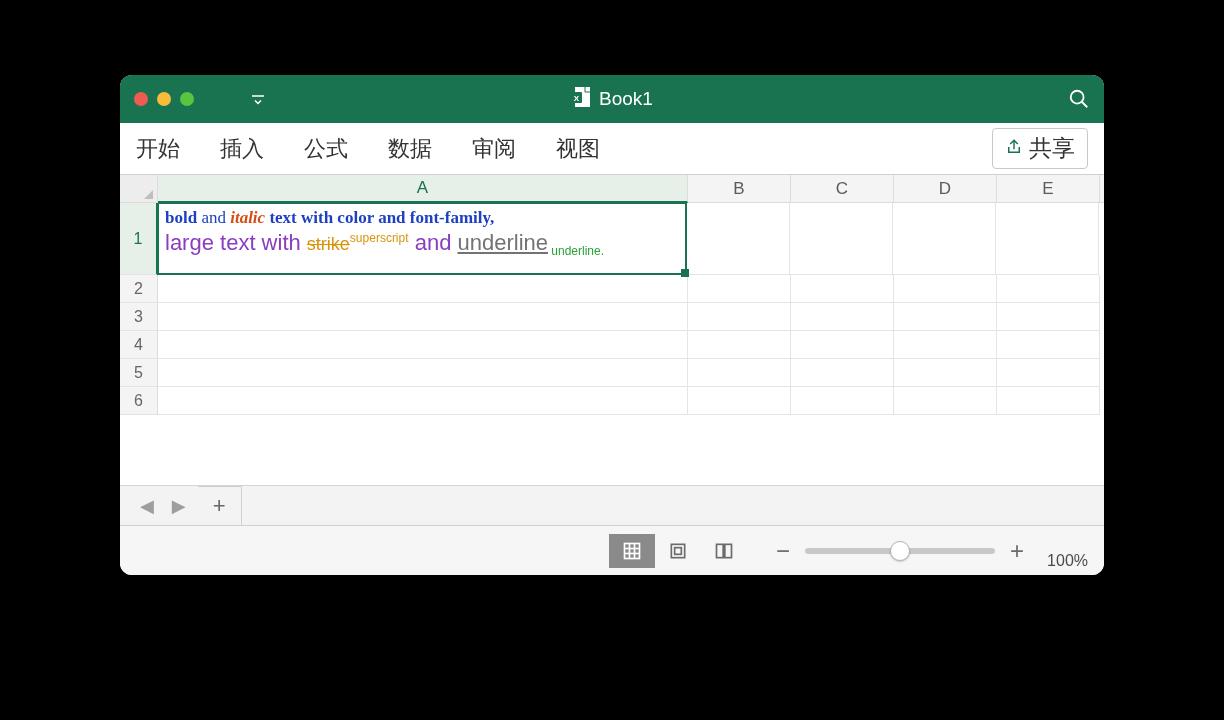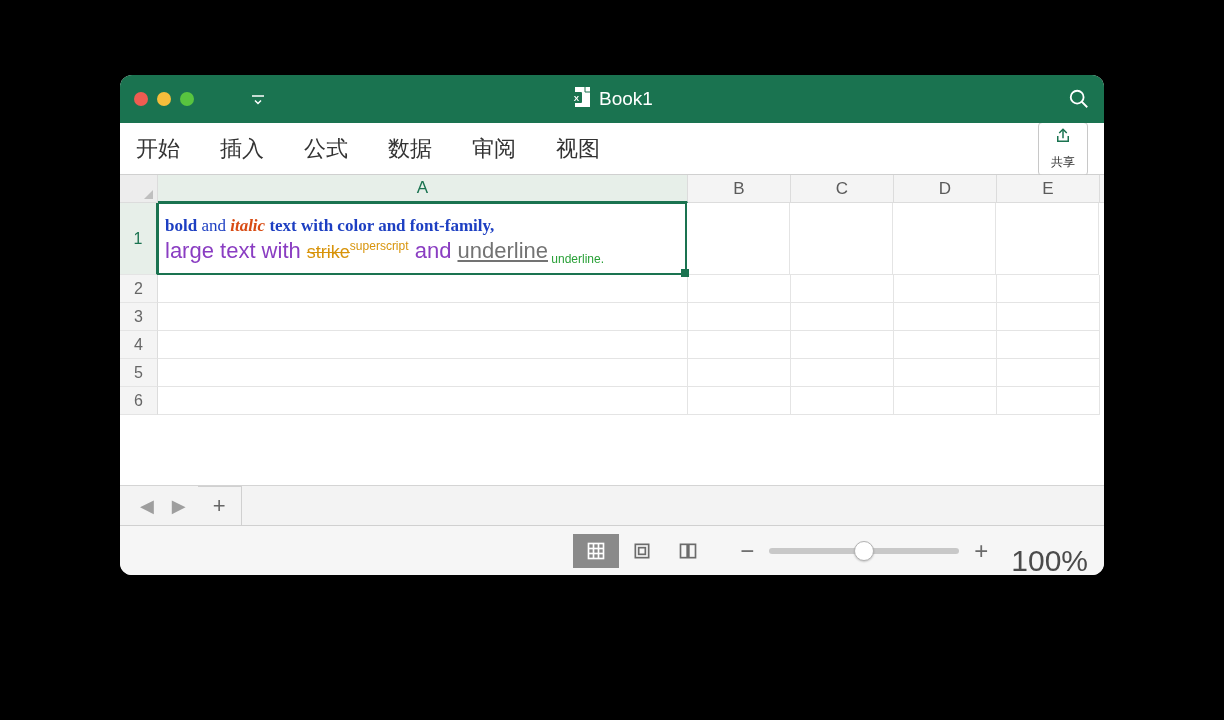--- a/index.html
+++ b/index.html
@@ -55,21 +55,21 @@
     border-bottom:1px solid #d0d0d0;
     font-size:22px; color:#333;
     gap:0;
     justify-content:space-between;
   }
   .ribbon .tab { padding:0 20px; cursor:default; }
   .ribbon .tab:first-child { padding-left:0; }
   .share-btn {
     margin-left:auto; display:flex; align-items:center;
     border:1px solid #c8c8c8; border-radius:4px;
-    padding:4px 12px; font-size:12px; color:#333; gap:6px;flex-direction:column;
+    padding:4px 12px; font-size:23px; color:#333; gap:6px;
   }
   .grid-area {
     flex:1; display:flex; flex-direction:column;
     background:#fff; overflow:hidden;
   }
   .col-headers {
     display:flex; height:28px; background:#f4f4f4;
     border-bottom:1px solid #dcdcdc;
     font-size:17px; color:#5b5b5b;
   }
@@ -99,21 +99,21 @@
   .row .cell {
     border-right:1px solid #e4e4e4; border-bottom:1px solid #e4e4e4;
     font-size:16px; padding:2px 4px; display:flex; align-items:center;
   }
   .row .cell.colA { width:530px; }
   .row .cell.oth { width:103px; }
   
   .row.r1 { height:72px; align-items:stretch; }
   .row.r1 .rh { }
   .row.r1 .cell.colA {
-    position:relative; padding:12px 6px;
+    position:relative; padding:4px 6px;
     border:2px solid #1a7350; margin:-1px 0 0 -1px;
     display:block;
   }
   .fill-handle {
     position:absolute; right:-4px; bottom:-4px; width:8px; height:8px;
     background:#1a7350;
   }
   .line1 { font-family: Georgia, "Times New Roman", serif; font-size:17px; color:#1d3fc2; }
   .line1 .bold { font-weight:700; }
   .line1 .and { color:#1d3fc2; font-weight:400; }
@@ -166,21 +166,21 @@
   }
   .zoom-btn { font-size:24px; color:#6b6b6b; width:20px; text-align:center; }
   .slider {
     width:190px; height:6px; background:#c8c8c8; border-radius:3px; position:relative;
   }
   .slider .thumb {
     position:absolute; left:50%; top:50%; transform:translate(-50%,-50%);
     width:20px; height:20px; background:#fff; border:1px solid #b3b3b3; border-radius:50%;
     box-shadow:0 1px 2px rgba(0,0,0,0.2);
   }
-  .zoom-label { margin-left:20px; font-size:30px; color:#4b4b4b;margin-top:20px; }
+  .zoom-label { margin-left:20px; font-size:16px; color:#4b4b4b;margin-top:20px; }
 </style>
 </head>
 <body>
 
 <div class="window">
 
   <div class="titlebar">
     <div class="traffic">
       <div class="dot red"></div>
       <div class="dot yellow"></div>

